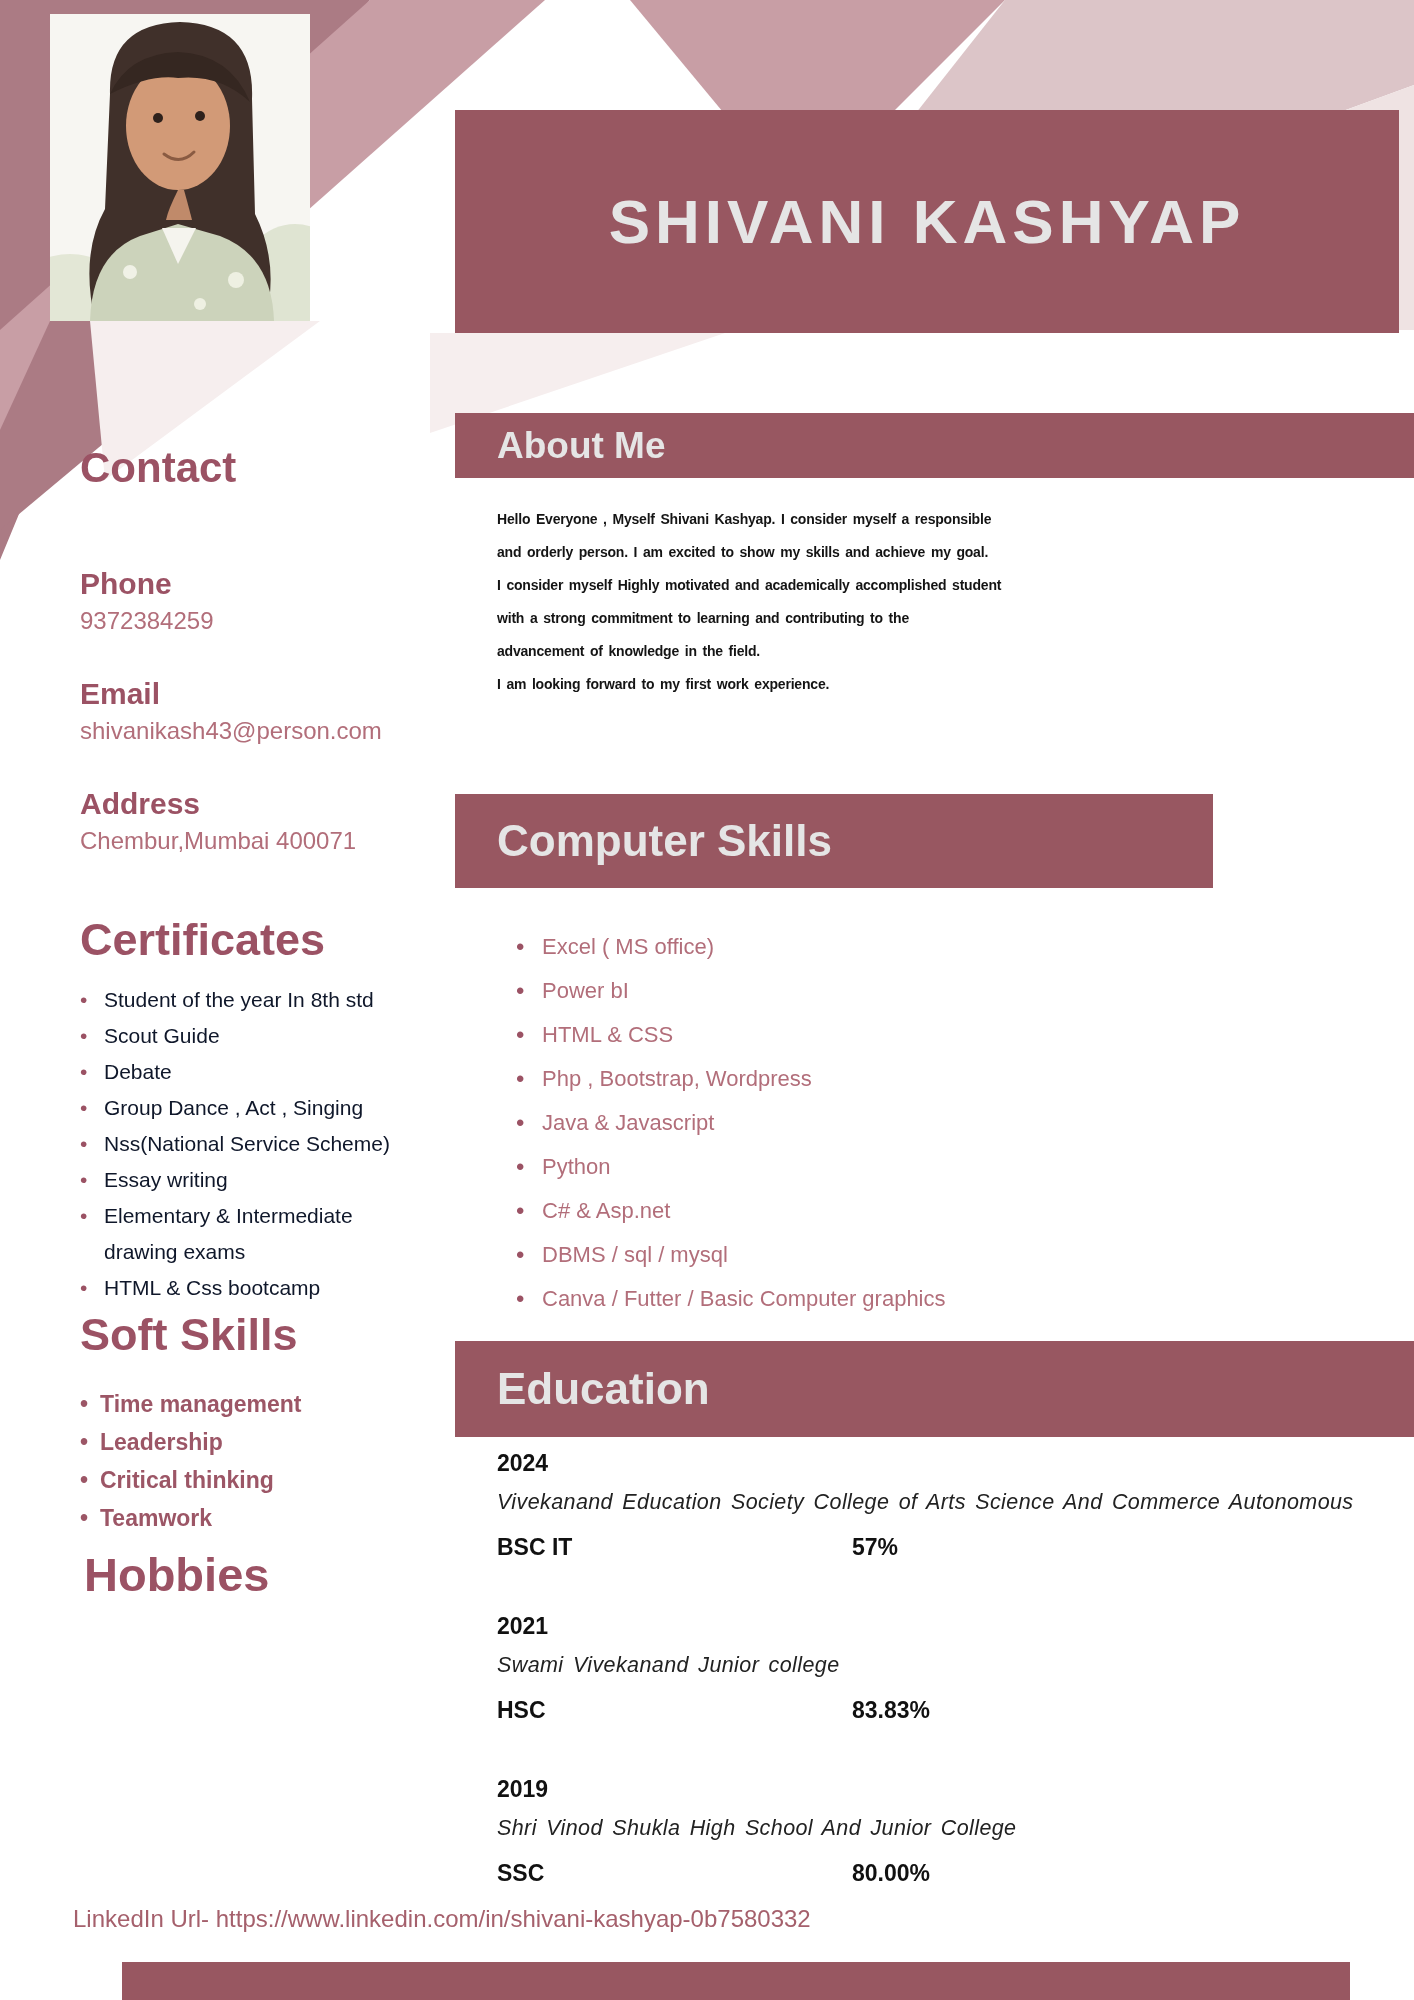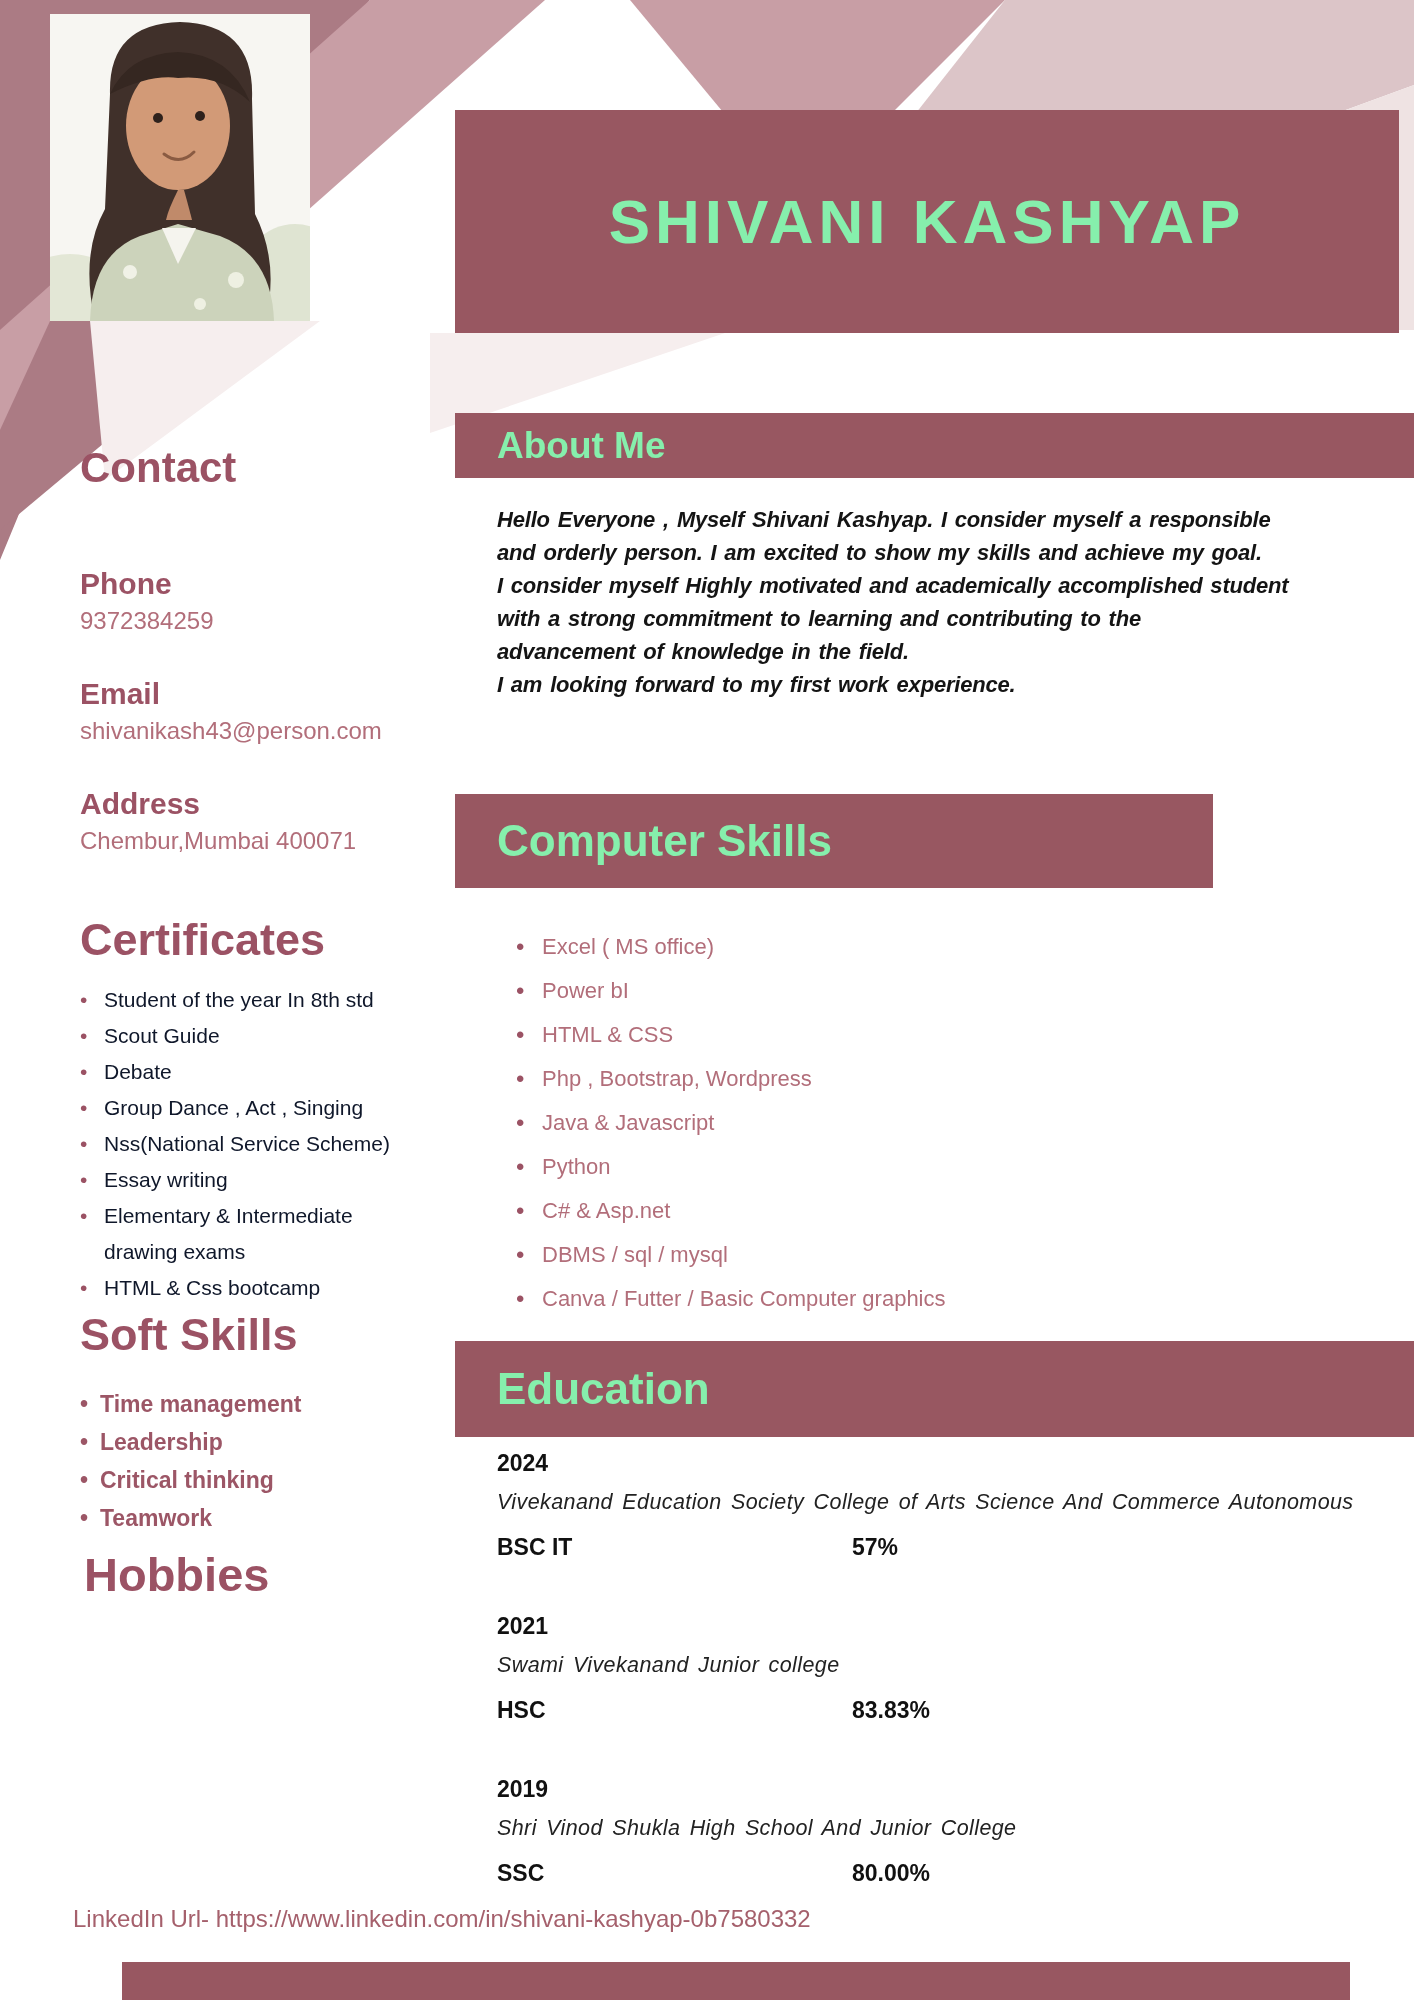--- a/index.html
+++ b/index.html
@@ -20,33 +20,33 @@
   .d2{clip-path:polygon(370px 0px,545px 0px,60px 430px,0px 460px,0px 330px);}
   .d4{clip-path:polygon(50px 321px,250px 321px,0px 530px,0px 430px);}
   .d5{clip-path:polygon(90px 321px,320px 321px,105px 480px);}
   .d6{clip-path:polygon(630px 0px,1005px 0px,800px 205px);}
   .d7{clip-path:polygon(1005px 0px,1414px 0px,1414px 85px,745px 330px);}
   .d8{clip-path:polygon(745px 330px,1414px 85px,1414px 330px);}
   .d9{clip-path:polygon(430px 333px,725px 333px,430px 433px);}
   
   .photo{position:absolute;left:50px;top:14px;width:260px;height:307px;overflow:hidden;}
   
-  .bar{position:absolute;background:#985761;display:flex;align-items:center;color:#86efac;}
+  .bar{position:absolute;background:#985761;display:flex;align-items:center;color:#e5e5e5;}
   .name-banner{left:455px;top:110px;width:944px;height:223px;justify-content:center;}
   .name-banner .name{font-size:62px;font-weight:800;letter-spacing:5px;white-space:nowrap;}
   .about-bar{left:455px;top:413px;width:959px;height:65px;}
   .skills-bar{left:455px;top:794px;width:758px;height:94px;}
   .edu-bar{left:455px;top:1341px;width:959px;height:96px;}
   .bar h2{margin:0;padding-left:42px;font-weight:700;}
   .about-bar h2{font-size:37px;}
   .skills-bar h2{font-size:44px;}
   .edu-bar h2{font-size:44px;}
   
   .about-text{position:absolute;left:497px;top:503px;width:905px;color:#141414;}
-  .about-line{font-size:22px;font-weight:700;line-height:33px;white-space:nowrap;word-spacing:2px;letter-spacing:-0.2px;font-style:italic;}
+  .about-line{font-size:14px;font-weight:700;line-height:33px;white-space:nowrap;word-spacing:2px;letter-spacing:-0.2px;}
   
   .skills-list{position:absolute;left:516px;top:925px;margin:0;padding:0;list-style:none;}
   .skills-list li{font-size:22px;line-height:44px;color:#B26E7A;padding-left:26px;position:relative;}
   .skills-list li::before{content:"\2022";position:absolute;left:0;color:#9B5264;font-size:24px;}
   
   .edu-wrap{position:absolute;left:497px;top:1450px;width:910px;color:#111;}
   .edu-entry{margin-bottom:52px;}
   .edu-year{font-size:23px;font-weight:700;margin-bottom:13px;}
   .edu-inst{font-size:21.5px;font-style:italic;color:#222;margin-bottom:19px;letter-spacing:0.4px;word-spacing:3px;white-space:nowrap;}
   .edu-row{position:relative;font-size:23px;font-weight:700;}

